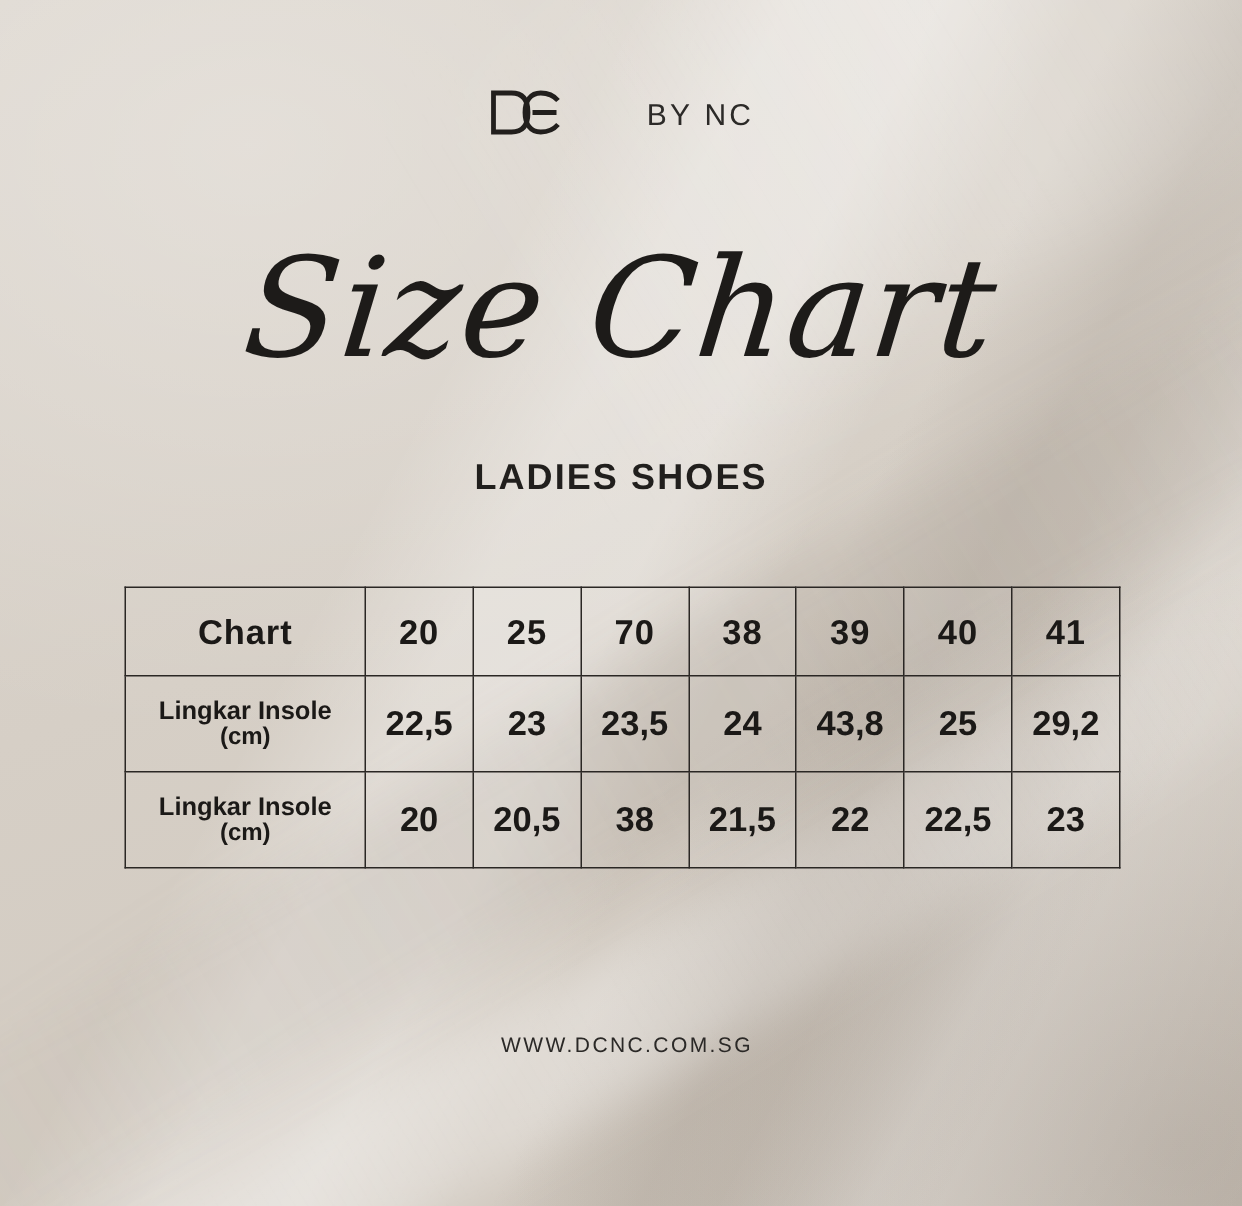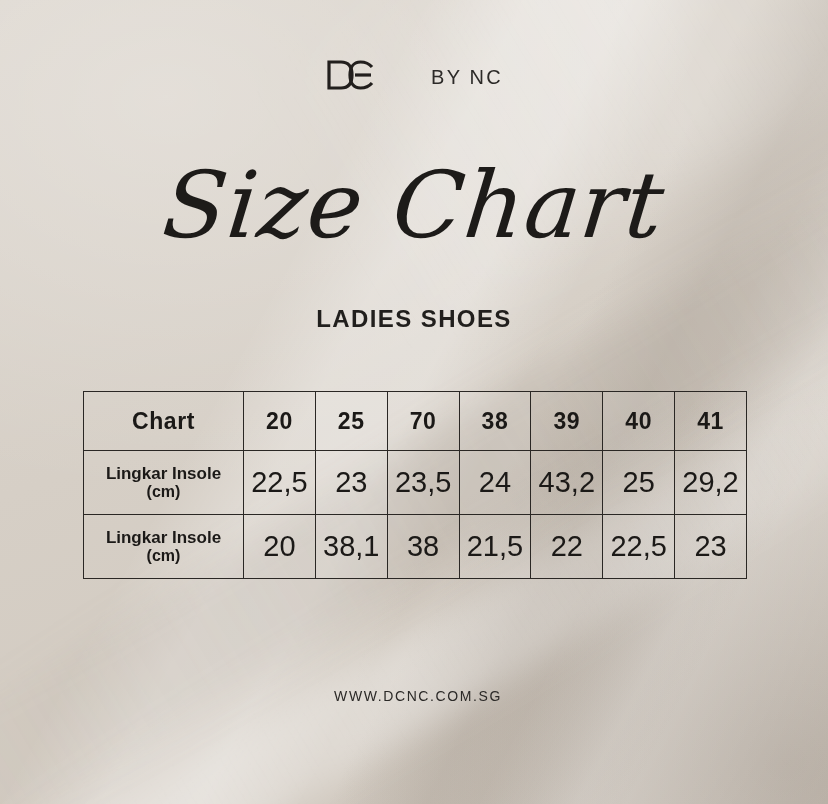--- a/index.html
+++ b/index.html
@@ -140,22 +140,22 @@
     font-size: 23px;
     font-weight: bold;
     letter-spacing: 0.6px;
   }
   tr.head-row th.label-cell {
     font-size: 23px;
   }
 
   tr.data-row td {
     height: 59px;
-    font-size: 29px;
-    font-weight: 400;
+    font-size: 23px;
+    font-weight: 700;
   }
   tr.data-row td.label-cell {
     font-size: 17px;
     font-weight: bold;
     line-height: 1.15;
     padding: 2px 6px;
   }
   tr.data-row td.label-cell .sub {
     display: block;
     font-size: 16px;
@@ -233,31 +233,31 @@
         <tbody>
           <tr class="data-row">
             <td class="label-cell">
               <span>Lingkar Insole</span>
               <span class="sub">(cm)</span>
             </td>
             <td>22,5</td>
             <td class="shade">23</td>
             <td>23,5</td>
             <td class="shade">24</td>
-            <td>43,2</td>
+            <td>43,8</td>
             <td class="shade">25</td>
             <td>29,2</td>
           </tr>
           <tr class="data-row">
             <td class="label-cell">
               <span>Lingkar Insole</span>
               <span class="sub">(cm)</span>
             </td>
             <td>20</td>
-            <td class="shade">38,1</td>
+            <td class="shade">20,5</td>
             <td>38</td>
             <td class="shade">21,5</td>
             <td>22</td>
             <td class="shade">22,5</td>
             <td>23</td>
           </tr>
         </tbody>
       </table>
     </div>
 

